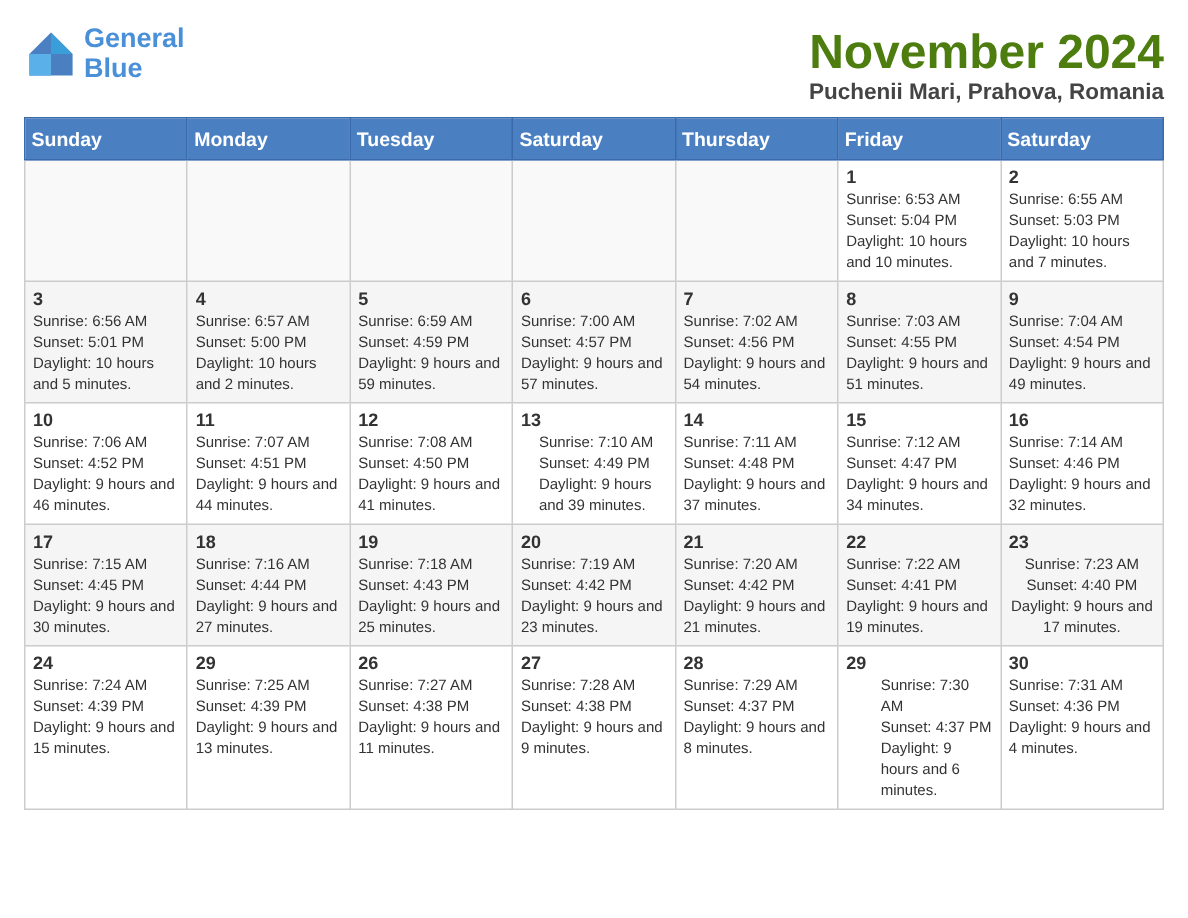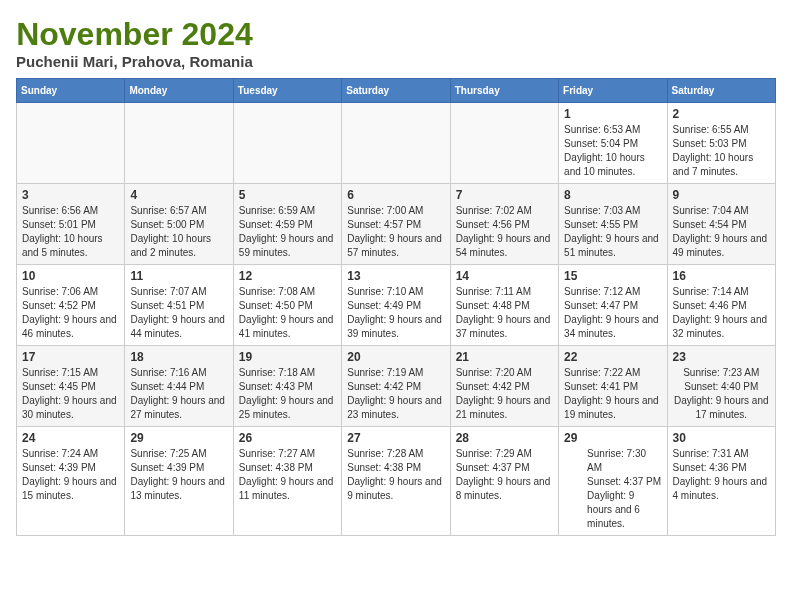--- a/index.html
+++ b/index.html
@@ -46,21 +46,21 @@
       font-weight: bold;
     }
     table {
       width: 100%;
       border-collapse: collapse;
       table-layout: fixed;
     }
     th {
       background: #4a7fc1;
       color: #fff;
-      font-size: 10px;
+      font-size: 13px;
       font-weight: bold;
       padding: 6px 4px;
       text-align: left;
       border: 1px solid #3a6aaa;
     }
     td {
       vertical-align: top;
       border: 1px solid #ccc;
       padding: 4px 5px;
       font-size: 10.5px;
@@ -78,20 +78,31 @@
       font-size: 10px;
       line-height: 1.4;
       color: #333;
     }
     td.empty { background: #f9f9f9; }
   </style>
 </head>
 <body>
 
 <div class="header-area">
+  <div class="logo">
+    <svg class="logo-icon" viewBox="0 0 40 40">
+      <polygon points="20,4 36,20 36,36 4,36 4,20" fill="#4a7fc1"></polygon>
+      <polygon points="20,4 36,20 20,20" fill="#3a9fd9"></polygon>
+      <polygon points="4,20 20,20 20,36 4,36" fill="#5ab0e8"></polygon>
+    </svg>
+    <div class="logo-text">
+      <div><span>General</span></div>
+      <div><span style="color:#4a90d9;font-weight:bold;">Blue</span></div>
+    </div>
+  </div>
   <div class="title-area">
     <div class="month-year">November 2024</div>
     <div class="location">Puchenii Mari, Prahova, Romania</div>
   </div>
 </div>
 
 <table>
   <thead>
     <tr id="header-row">
         <th>Sunday</th>
@@ -181,21 +192,21 @@
 Daylight: 9 hours and 44 minutes.</div>
         </td>
         <td>
           <div class="day-num">12</div>
           <div class="day-info" style="white-space: pre-line;">Sunrise: 7:08 AM
 Sunset: 4:50 PM
 Daylight: 9 hours and 41 minutes.</div>
         </td>
         <td>
           <div class="day-num">13</div>
-          <div class="day-info" style="white-space: pre-line;">Sunrise: 7:10 AM
+          <div class="day-info" style="white-space: pre-line; margin-left: 12px;">Sunrise: 7:10 AM
 Sunset: 4:49 PM
 Daylight: 9 hours and 39 minutes.</div>
         </td>
         <td>
           <div class="day-num">14</div>
           <div class="day-info" style="white-space: pre-line;">Sunrise: 7:11 AM
 Sunset: 4:48 PM
 Daylight: 9 hours and 37 minutes.</div>
         </td>
         <td>

